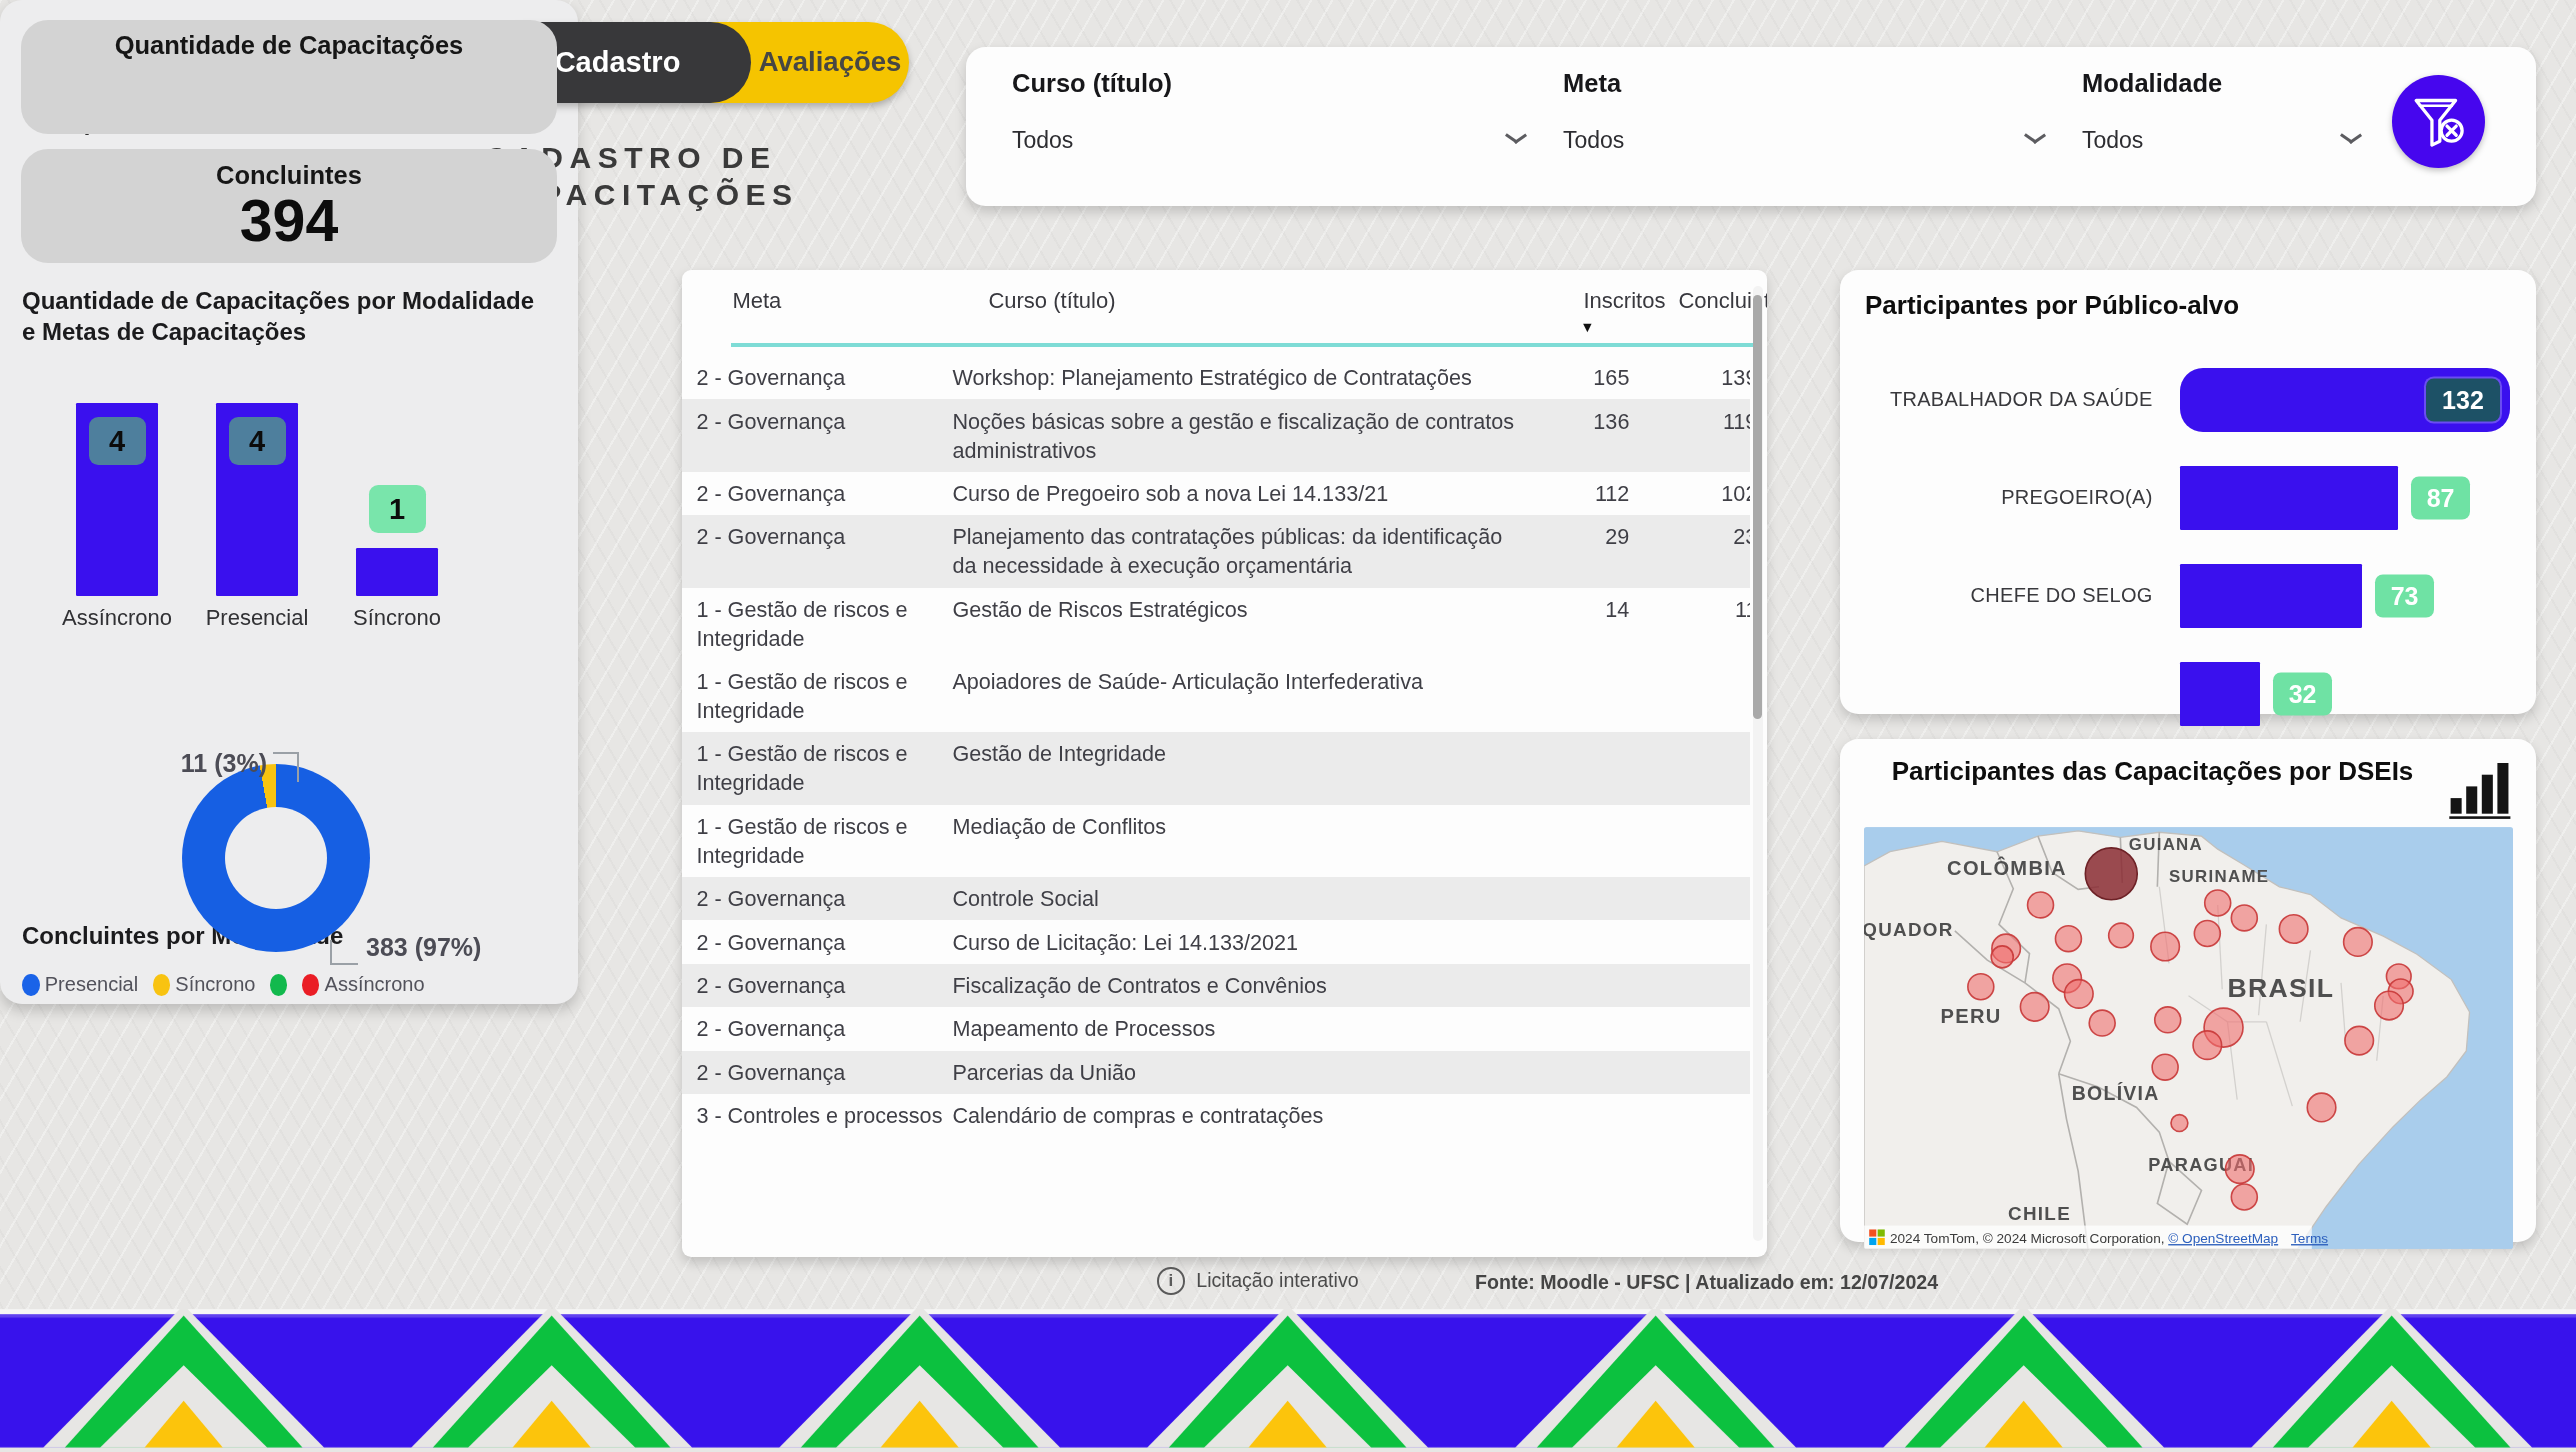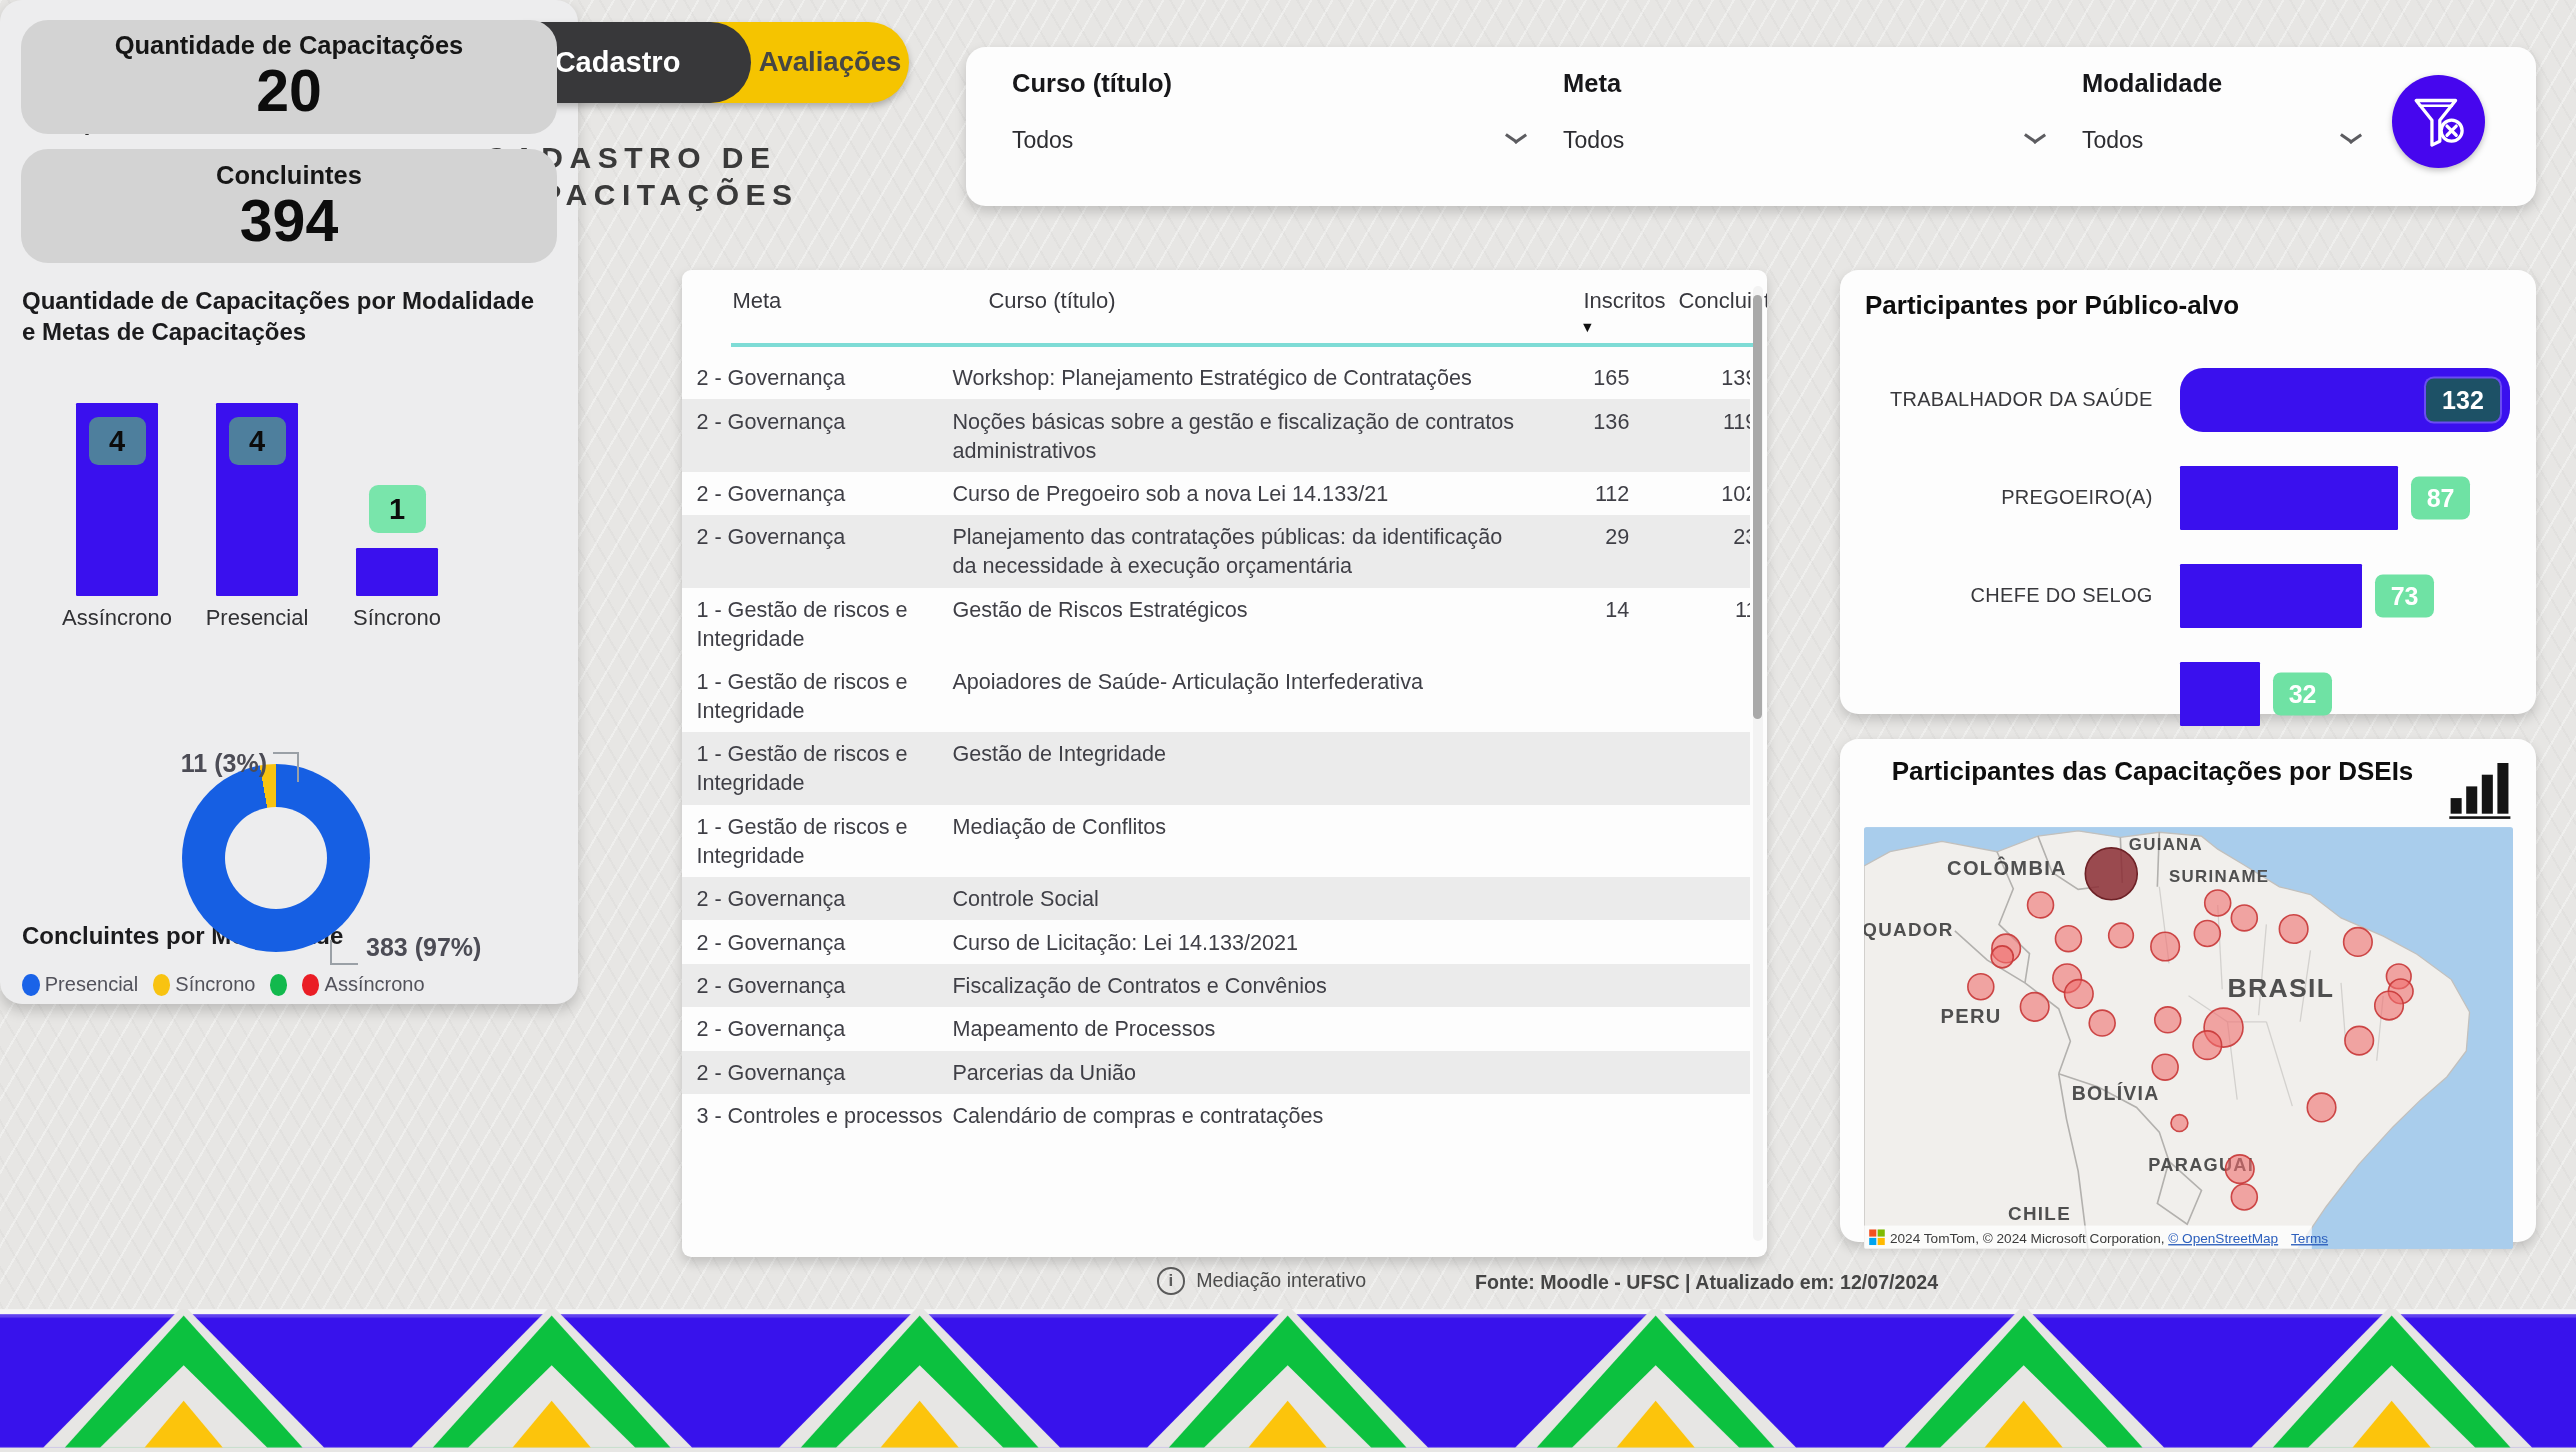--- a/index.html
+++ b/index.html
@@ -161,21 +161,20 @@
       <line x1="18" y1="24" x2="70" y2="24" stroke="#ffffff" stroke-width="4"></line>
       <circle cx="68" cy="62" r="16" fill="#4606ee" stroke="#ffffff" stroke-width="5"></circle>
       <line x1="61" y1="55" x2="75" y2="69" stroke="#ffffff" stroke-width="5" stroke-linecap="round"></line>
       <line x1="75" y1="55" x2="61" y2="69" stroke="#ffffff" stroke-width="5" stroke-linecap="round"></line>
     </svg>
   </div>
 
   <div class="left-card">
     <div class="kpi" style="top:19.6px;">
       <div class="kt">Quantidade de Capacitações</div>
-      <div class="kv">20</div>
     </div>
     <div class="kpi" style="top:149px;">
       <div class="kt">Concluintes</div>
       <div class="kv">394</div>
     </div>
 
     <div class="sec-title" style="top:285px; width:523px;">Quantidade de Capacitações por Modalidade e Metas de Capacitações</div>
 
     <div id="vchart">
       <div class="vslot" style="left:63px;">
@@ -441,21 +440,21 @@
           <text x="40" y="641" font-size="21" fill="#3b3b3b" font-family="Liberation Sans, sans-serif">
             <tspan id="attr-text">2024 TomTom, © 2024 Microsoft Corporation, </tspan><tspan id="attr-osm" fill="#2c5fbd" text-decoration="underline">© OpenStreetMap</tspan><tspan> </tspan><tspan id="attr-terms" dx="14" fill="#2c5fbd" text-decoration="underline">Terms</tspan>
           </text>
         </g>
       </svg>
     </div>
   </div>
 
   <div class="abs foot-info">
     <div class="info-circle">i</div>
-    <div class="foot-label">Mediação interativo</div>
+    <div class="foot-label">Licitação interativo</div>
   </div>
   <div class="abs foot-src">Fonte: Moodle - UFSC | Atualizado em: 12/07/2024</div>
 
   <svg class="abs zigzag" width="2576" height="144" viewBox="0 0 3941 220">
     <defs>
       <pattern id="zig" width="563" height="220" patternUnits="userSpaceOnUse">
         <rect x="0" y="0" width="563" height="8" fill="#f6f6f5"></rect>
         <rect x="0" y="8" width="563" height="204" fill="#3812ec"></rect>
         <rect x="0" y="8" width="563" height="5" fill="#8066f2" opacity="0.55"></rect>
         <polygon points="66,212 281,-6 496,212" fill="#e7e6e4"></polygon>

